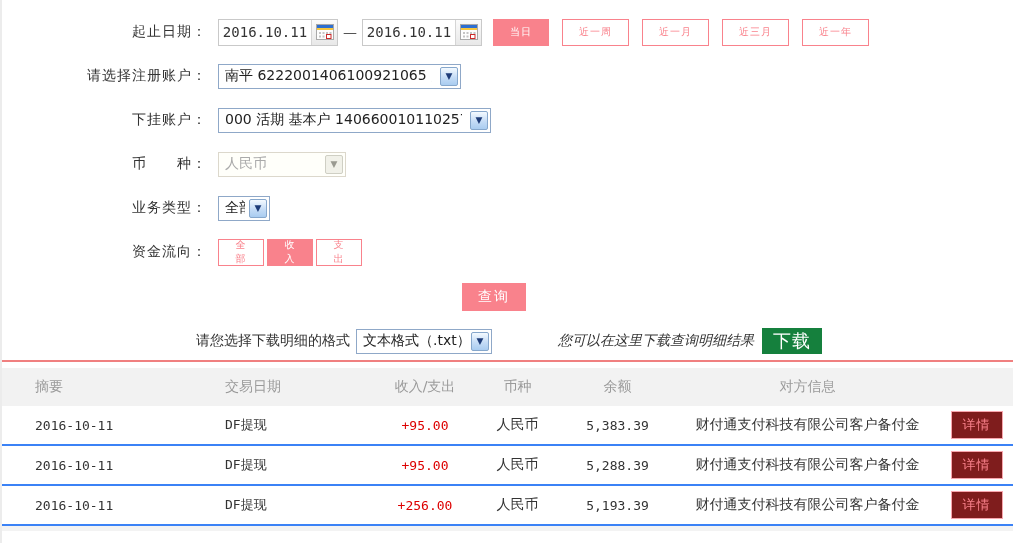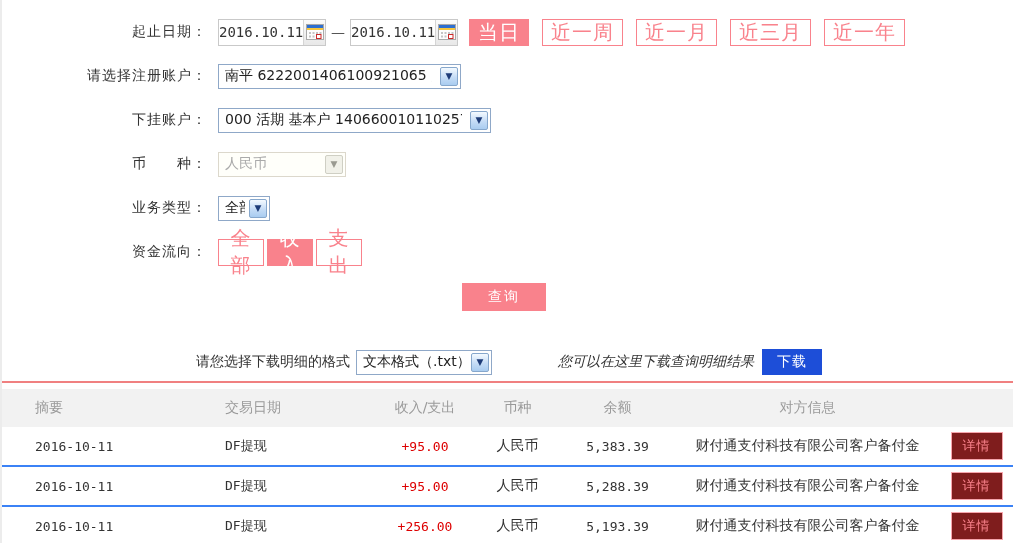--- a/index.html
+++ b/index.html
@@ -11,37 +11,37 @@
     position:relative; overflow:hidden;
   }
   .left-edge { position:absolute; left:0; top:0; width:2px; height:100%; background:#ececec; }
 
   
   .form-area { padding-top:18px; }
   .form-row { display:flex; align-items:center; height:28px; margin-bottom:16px; }
   .form-label { width:207px; text-align:right; flex-shrink:0; color:#333; letter-spacing:1px; }
 
   .date-box {
-    width:108px; height:27px; border:1px solid #c9c9c9; background:#fff;
+    width:120px; height:27px; border:1px solid #c9c9c9; background:#fff;
     display:flex; align-items:center; margin-left:11px;
   }
   .date-box .date-text {
     flex:1; text-align:center; font-family:"DejaVu Sans Mono", monospace;
     font-size:14px; color:#333;
   }
   .cal-btn {
     width:26px; height:25px; border-left:1px solid #d5d5d5;
     background:linear-gradient(180deg,#fbfbfb,#e8e8e8);
     display:flex; align-items:center; justify-content:center; cursor:pointer;
   }
   .date-dash { margin:0 5px; color:#555; }
 
   .pill {
-    height:27px; padding:0 8px; display:inline-flex; align-items:center; justify-content:center;
-    background:#fff; border:1px solid #f9828c; color:#f9828c; font-size:20px;
+    height:27px; padding:0 16px; display:inline-flex; align-items:center; justify-content:center;
+    background:#fff; border:1px solid #f9828c; color:#f9828c; font-size:10px;
     cursor:pointer; letter-spacing:1px;
   }
   .pill.active { background:#f9828c; color:#fff; }
   .qbtn { margin-left:13px; }
   .qbtn-first { margin-left:11px; }
 
   .xp-select {
     height:25px; border:1px solid #8fa8c8; background:#fff;
     display:flex; align-items:center; padding:0 2px 0 6px; margin-left:11px;
     font-size:14px; color:#222; cursor:pointer;
@@ -62,33 +62,33 @@
   .sel-sub { width:273px; }
   .sel-currency { width:128px; }
   .sel-biz { width:52px; }
   .sel-biz .xp-arrow { margin-left:4px; }
 
   .fbtn { width:46px; }
   .fbtn + .fbtn { margin-left:3px; }
   .flow-first { margin-left:11px; }
 
   .query-btn {
-    display:block; width:84px; height:28px; margin:17px 0 0 462px;
+    display:block; width:64px; height:28px; margin:17px 0 0 462px;
     background:#f9828c; color:#fff; border:none; font-size:14px;
     letter-spacing:2px; cursor:pointer; font-family:inherit;
   }
 
   
-  .download-row { display:flex; align-items:center; height:26px; margin-top:38px; padding-left:196px; }
+  .download-row { display:flex; align-items:center; height:26px; margin-top:17px; padding-left:196px; }
   .download-label { color:#333; }
   .sel-format { width:136px; margin-left:6px; }
   .download-hint { margin-left:66px; color:#333;font-style:italic; }
   .download-btn {
-    width:60px; height:26px; margin-left:8px; background:#1d4ed8; color:#fff;
-    border:none; font-size:14px; letter-spacing:1px; cursor:pointer; font-family:Liberation Sans, sans-serif;
+    width:60px; height:26px; margin-left:8px; background:#15803d; color:#fff;
+    border:none; font-size:18px; letter-spacing:1px; cursor:pointer; font-family:Liberation Sans, sans-serif;
   }
 
   
   .red-line { margin-top:6px; height:2px; background:#f08080; }
   .grid {
     display:grid; align-items:center; padding-left:35px;
     grid-template-columns:190px 150px 100px 85px 115px 265px 1fr;
   }
   .thead { margin-top:6px; height:38px; background:#f2f2f2; color:#9a9a9a; font-size:14px; }
   .trow { height:40px; border-bottom:2px solid #3b82f6; font-size:13px; color:#333; background:#fff; }

